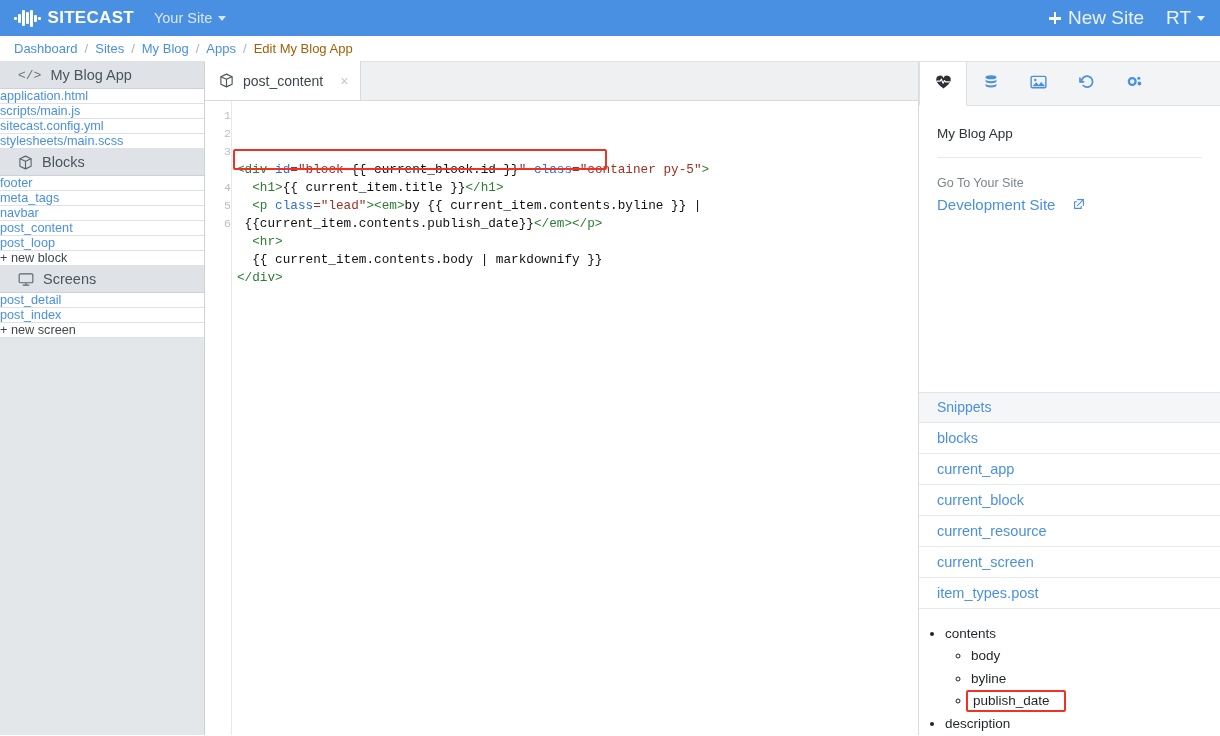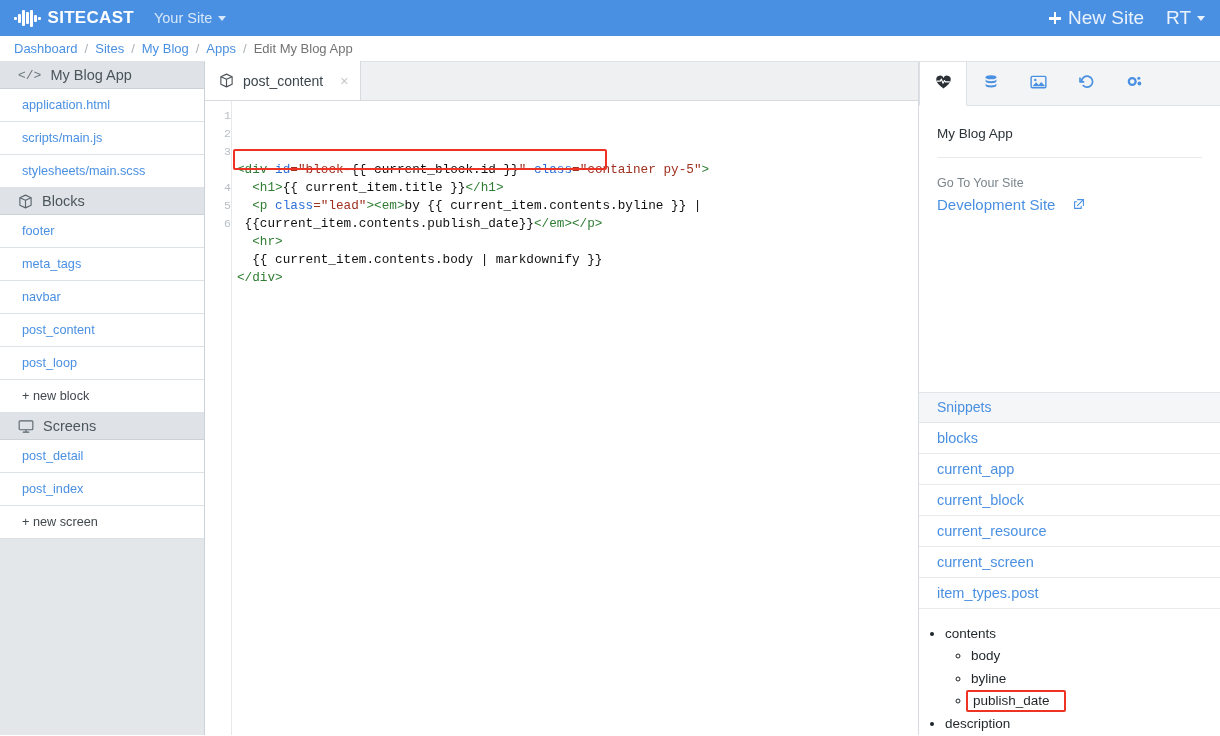--- a/index.html
+++ b/index.html
@@ -65,21 +65,21 @@
   .breadcrumb {
     height: 26px;
     background: #fff;
     display: flex; align-items: center;
     padding-left: 14px;
     font-size: 13px;
     border-bottom: 1px solid #dfe3e6;
   }
   .bc-link { color: #4a90e2; cursor: pointer; }
   .bc-sep { color: #aab2b8; margin: 0 7px; }
-  .bc-current { color: #737373; }
+  .bc-current { color: #a16207; }
 
   
   .layout { display: flex; height: 673px; }
 
   
   .sidebar {
     width: 205px; flex: 0 0 205px;
     background: #e3e7ea;
     border-right: 1px solid #ccd2d7;
     overflow: hidden;
@@ -87,24 +87,23 @@
   .side-section {
     height: 27px;
     background: #dfe3e7;
     display: flex; align-items: center;
     padding-left: 18px; gap: 9px;
     font-size: 14.5px; color: #4b555c;
     border-bottom: 1px solid #ccd2d7;
   }
   .side-section.first { border-top: none; }
   .side-row {
-    height: 33px;
+    height: 15px;
     background: #fff;
     display: flex; align-items: center;
-    padding-left: 22px;
     font-size: 12.7px;
     color: #4a90e2;
     border-bottom: 1px solid #dde2e6;
     cursor: pointer;
   }
   .side-row.neutral { color: #41484d; }
   .ico-code { font-size: 13px; color: #6d777e; font-family: "Liberation Mono", monospace; }
   .ico-svg { display: inline-flex; align-items: center; }
 
   
@@ -295,20 +294,23 @@
     <div class="side-section first">
       <span class="ico-code">&lt;/&gt;</span>
       <span>My Blog App</span>
     </div>
 
     <div class="side-row">
       <span>application.html</span>
     </div>
     <div class="side-row">
       <span>scripts/main.js</span>
+    </div>
+    <div class="side-row">
+      <span>sitecast.config.yml</span>
     </div>
     <div class="side-row">
       <span>stylesheets/main.scss</span>
     </div>
 
     <div class="side-section">
       <span class="ico-svg">
         <svg width="15" height="15" viewBox="0 0 16 16">
             <path d="M8 1.2 14 4v8l-6 2.8L2 12V4z" fill="none" stroke="#5b666e" stroke-width="1.2" stroke-linejoin="round"></path>
             <path d="M2 4l6 2.6L14 4M8 6.6v8.2" fill="none" stroke="#5b666e" stroke-width="1.2" stroke-linejoin="round"></path>

